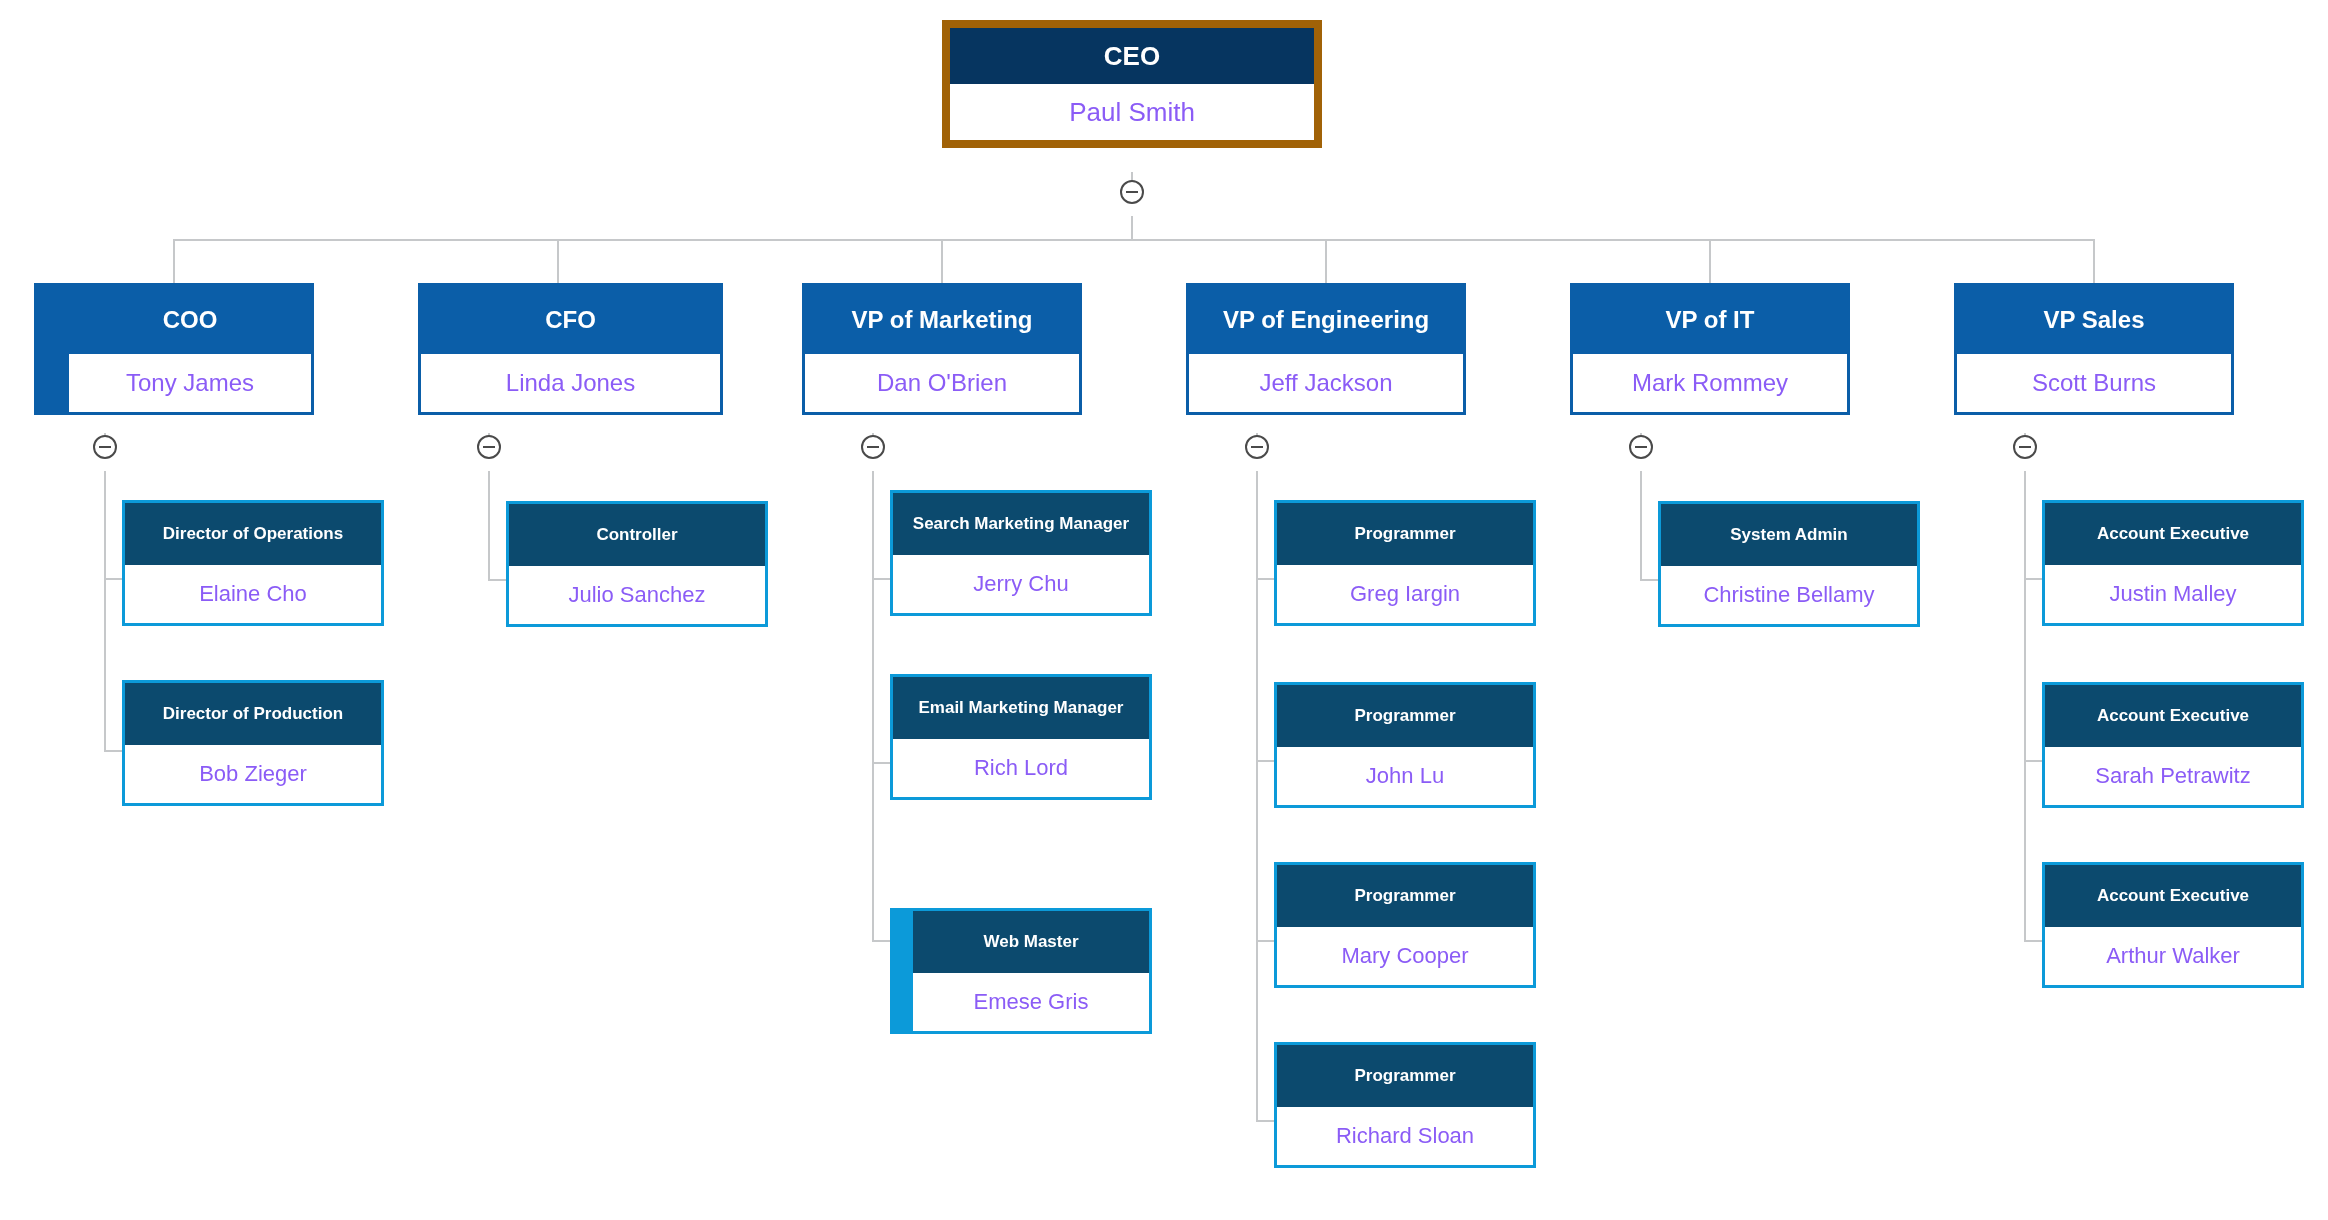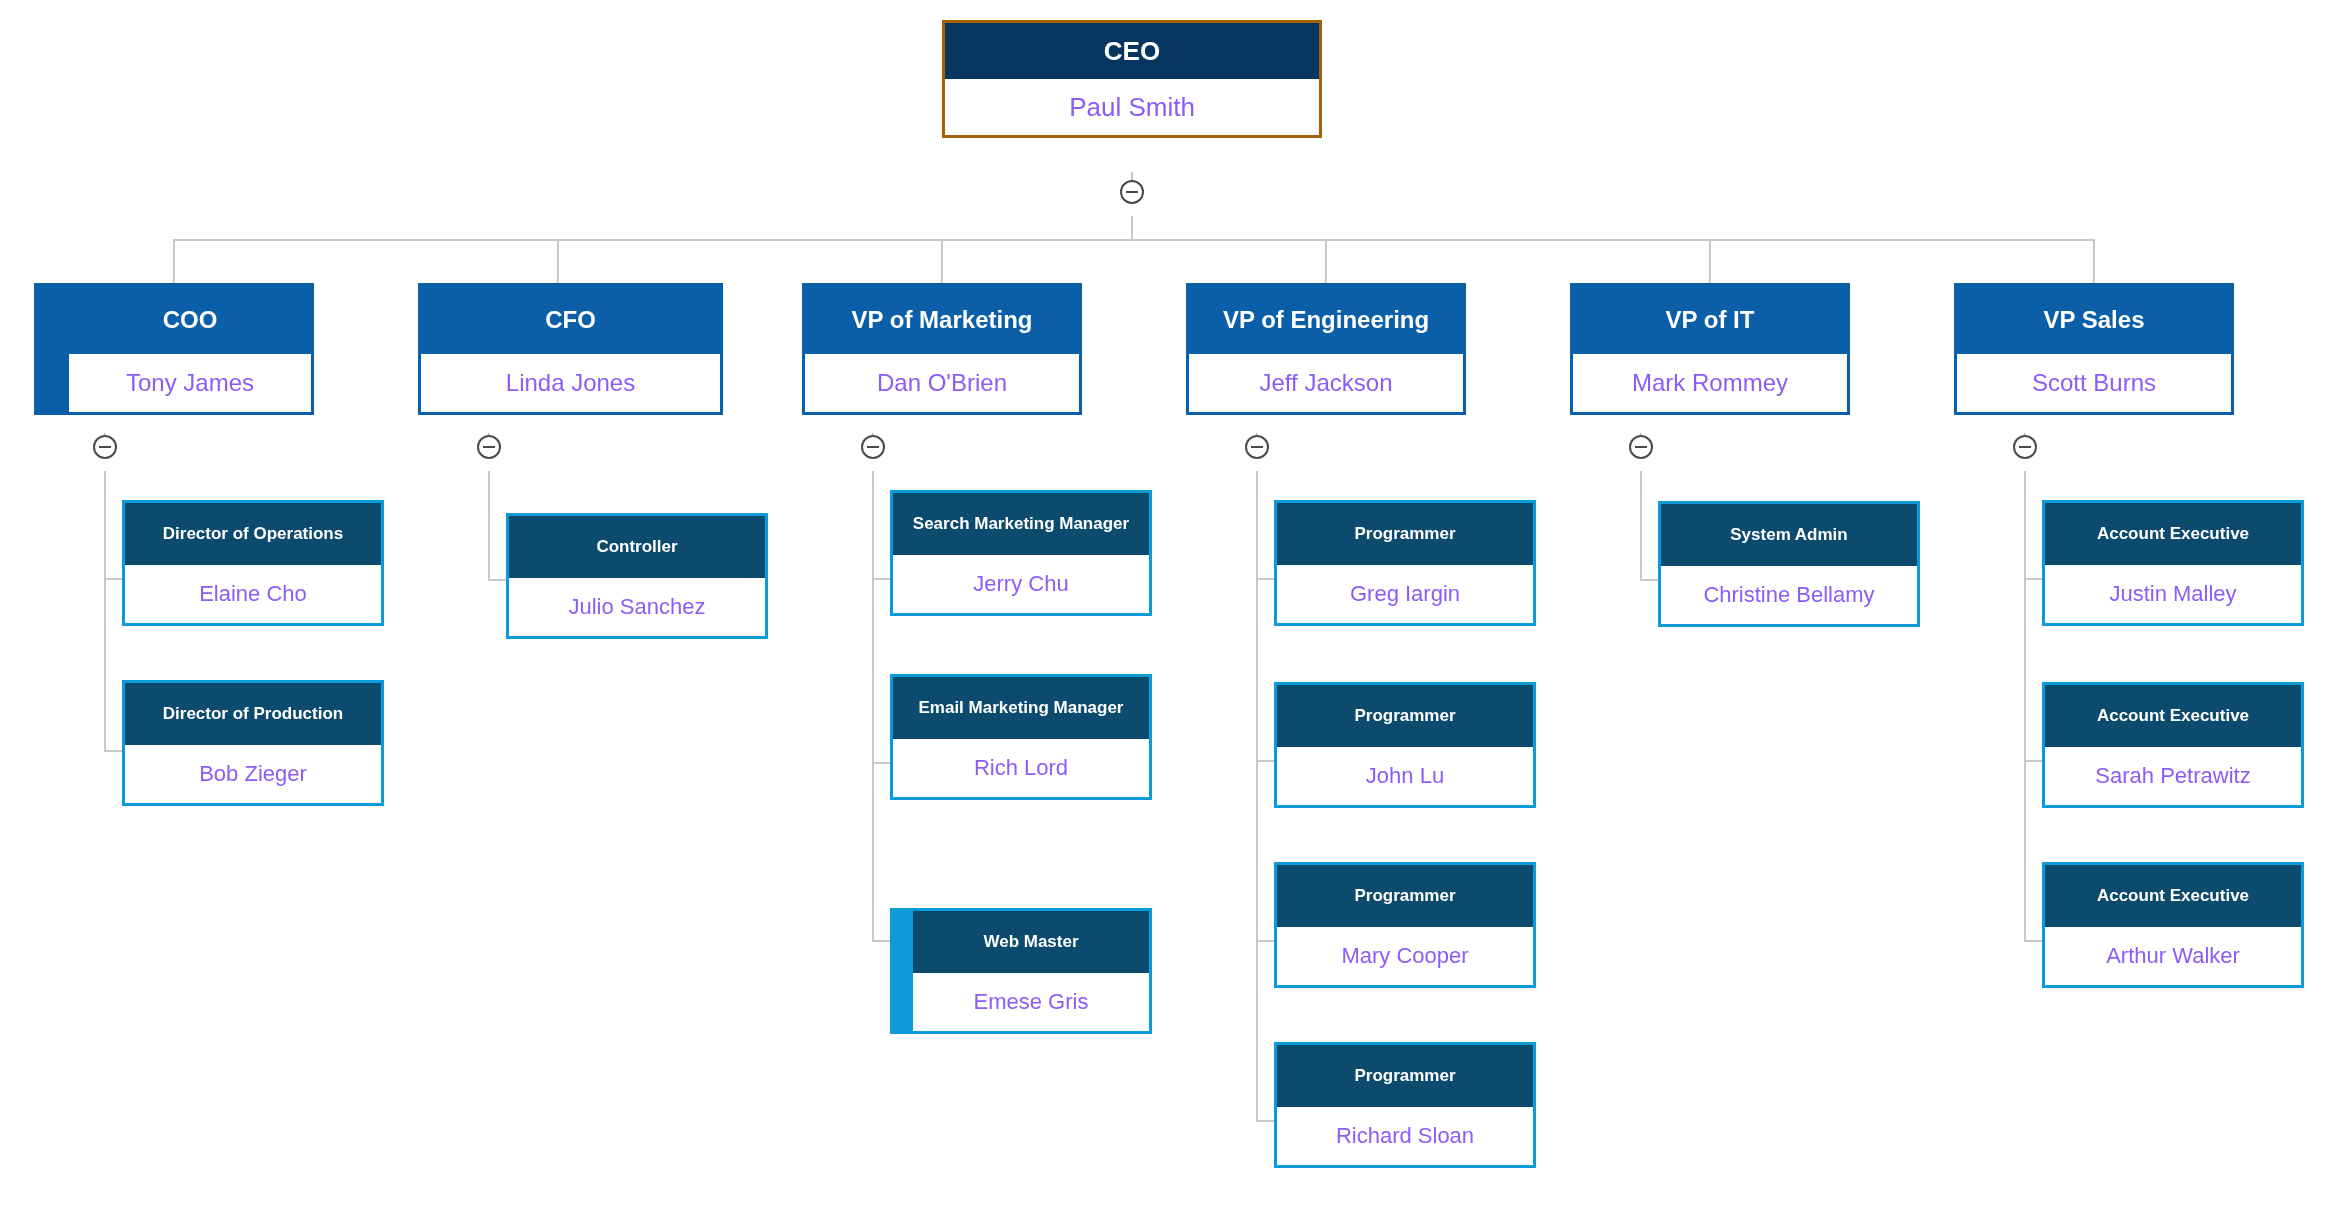--- a/index.html
+++ b/index.html
@@ -77,21 +77,21 @@
     background: #ffffff;
     color: #8b5cf6;
     box-sizing: border-box;
     padding: 0 8px;
     white-space: nowrap;
   }
 
   
   .lvl1 {
     background: #063560;
-    border: 3px solid #a16207;
+    border: 8px solid #a16207;
   }
   .lvl1 .node-head {
     background: #063560;
     font-size: 26px;
     height: 56px;
   }
   .lvl1 .node-body {
     font-size: 26px;
     height: 56px;
   }
@@ -220,21 +220,21 @@
   <div class="node lvl3" style="left:122px; top:500px; width:262px;">
     <div class="node-head">Director of Operations</div>
     <div class="node-body">Elaine Cho</div>
   </div>
 
   <div class="node lvl3" style="left:122px; top:680px; width:262px;">
     <div class="node-head">Director of Production</div>
     <div class="node-body">Bob Zieger</div>
   </div>
 
-  <div class="node lvl3" style="left:506px; top:501px; width:262px;margin-top:12px;">
+  <div class="node lvl3" style="left:506px; top:501px; width:262px;">
     <div class="node-head">Controller</div>
     <div class="node-body">Julio Sanchez</div>
   </div>
 
   <div class="node lvl3" style="left:890px; top:490px; width:262px;">
     <div class="node-head">Search Marketing Manager</div>
     <div class="node-body">Jerry Chu</div>
   </div>
 
   <div class="node lvl3" style="left:890px; top:674px; width:262px;">

